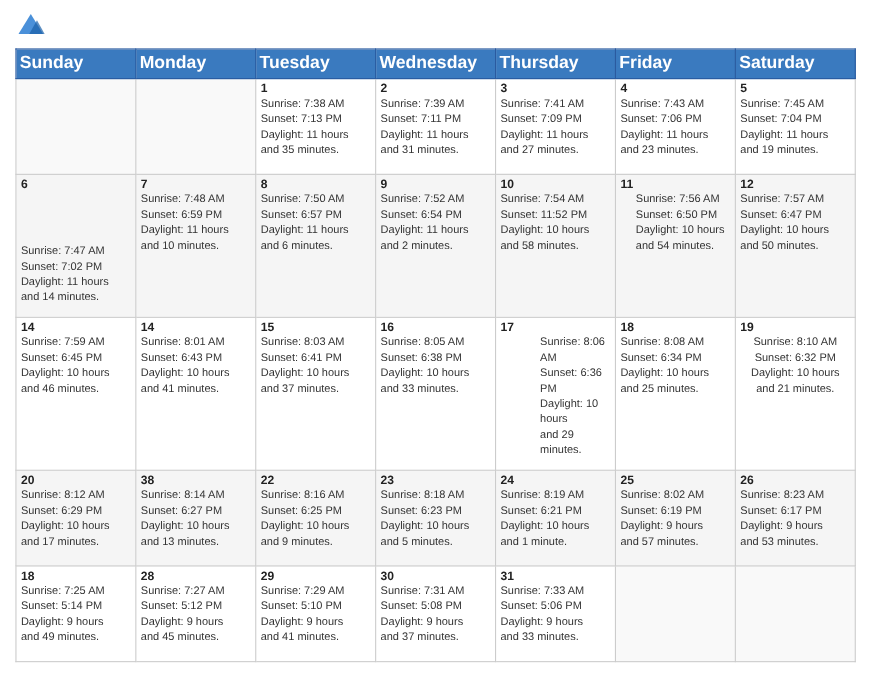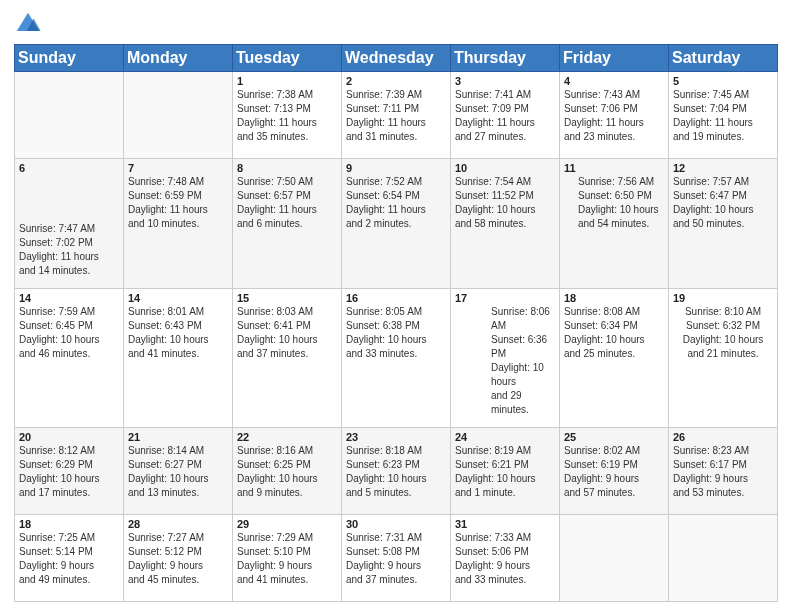--- a/index.html
+++ b/index.html
@@ -276,21 +276,21 @@
         </tr>
         <tr>
           <td>
             <span class="day-num">20</span>
             <div class="day-info" style="white-space: pre-line;">Sunrise: 8:12 AM
 Sunset: 6:29 PM
 Daylight: 10 hours
 and 17 minutes.</div>
           </td>
           <td>
-            <span class="day-num">21</span>
+            <span class="day-num">38</span>
             <div class="day-info" style="white-space: pre-line;">Sunrise: 8:14 AM
 Sunset: 6:27 PM
 Daylight: 10 hours
 and 13 minutes.</div>
           </td>
           <td>
             <span class="day-num">22</span>
             <div class="day-info" style="white-space: pre-line;">Sunrise: 8:16 AM
 Sunset: 6:25 PM
 Daylight: 10 hours

